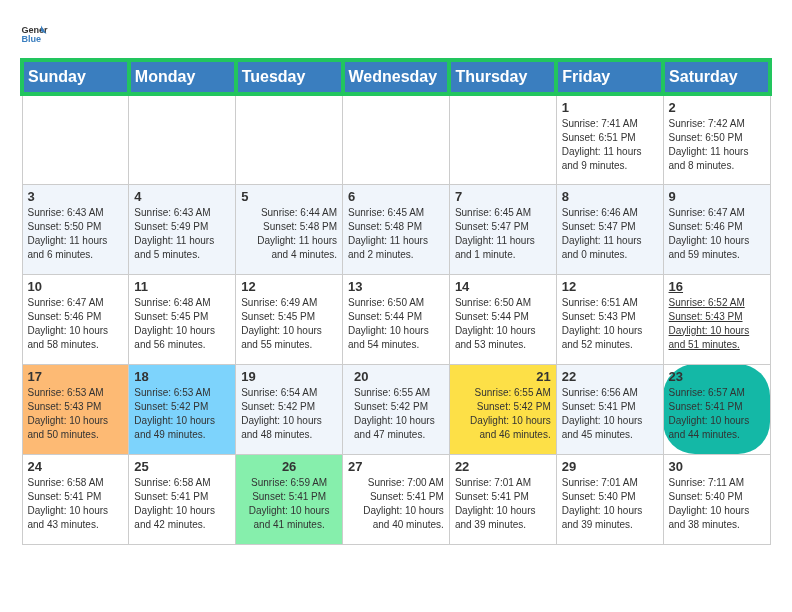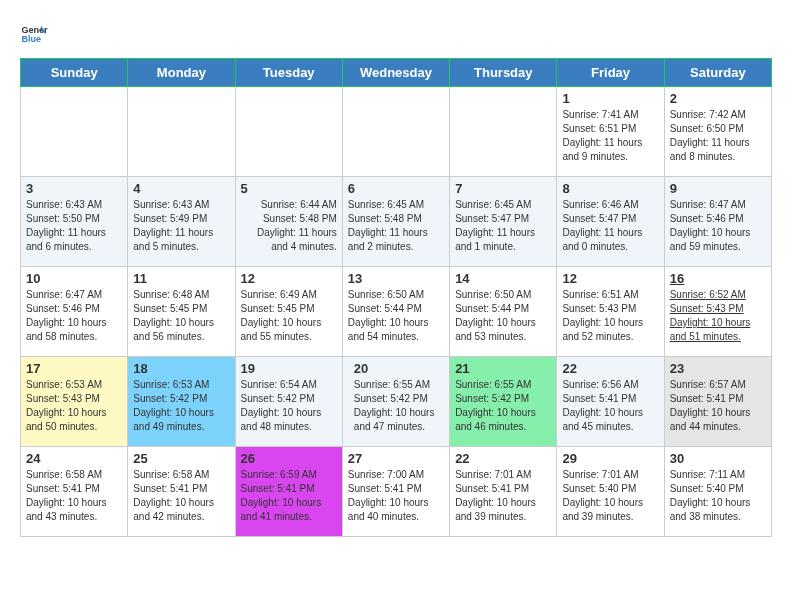--- a/index.html
+++ b/index.html
@@ -38,25 +38,25 @@
       color: #555;
     }
     table {
       width: 100%;
       border-collapse: collapse;
       table-layout: fixed;
     }
     thead th {
       background-color: #3a7ebf;
       color: #fff;
-      font-size: 13px;
+      font-size: 16px;
       font-weight: bold;
       padding: 6px 4px;
-      text-align: center;
-      border: 1px solid #22c55e;
+      text-align: left;
+      border: 4px solid #22c55e;
     }
     td {
       vertical-align: top;
       border: 1px solid #ccc;
       padding: 4px 5px;
       font-size: 10.5px;
       color: #333;
       height: 90px;
     }
     .day-num {
@@ -211,21 +211,21 @@
 Daylight: 10 hours and 52 minutes.</div>
         </td>
         <td style="background-color: rgb(255, 255, 255); text-decoration: underline;">
           <span class="day-num">16</span>
           <div class="day-info" style="white-space: pre-line;">Sunrise: 6:52 AM
 Sunset: 5:43 PM
 Daylight: 10 hours and 51 minutes.</div>
         </td>
       </tr>
       <tr>
-        <td style="background-color: #fef9c3;">
+        <td style="background-color: #fdba74;">
           <span class="day-num">17</span>
           <div class="day-info" style="white-space: pre-line;">Sunrise: 6:53 AM
 Sunset: 5:43 PM
 Daylight: 10 hours and 50 minutes.</div>
         </td>
         <td style="background-color: #7dd3fc;">
           <span class="day-num">18</span>
           <div class="day-info" style="white-space: pre-line;">Sunrise: 6:53 AM
 Sunset: 5:42 PM
 Daylight: 10 hours and 49 minutes.</div>
@@ -235,61 +235,61 @@
           <div class="day-info" style="white-space: pre-line;">Sunrise: 6:54 AM
 Sunset: 5:42 PM
 Daylight: 10 hours and 48 minutes.</div>
         </td>
         <td style="background-color: rgb(240, 245, 251); padding-left: 11px;">
           <span class="day-num">20</span>
           <div class="day-info" style="white-space: pre-line;">Sunrise: 6:55 AM
 Sunset: 5:42 PM
 Daylight: 10 hours and 47 minutes.</div>
         </td>
-        <td style="background-color: #86efac;">
+        <td style="background-color: #fde047; text-align: right;">
           <span class="day-num">21</span>
           <div class="day-info" style="white-space: pre-line;">Sunrise: 6:55 AM
 Sunset: 5:42 PM
 Daylight: 10 hours and 46 minutes.</div>
         </td>
         <td style="background-color: rgb(240, 245, 251);">
           <span class="day-num">22</span>
           <div class="day-info" style="white-space: pre-line;">Sunrise: 6:56 AM
 Sunset: 5:41 PM
 Daylight: 10 hours and 45 minutes.</div>
         </td>
-        <td style="background-color: #e5e5e5;">
+        <td style="background-color: #14b8a6; border-radius: 32px;">
           <span class="day-num">23</span>
           <div class="day-info" style="white-space: pre-line;">Sunrise: 6:57 AM
 Sunset: 5:41 PM
 Daylight: 10 hours and 44 minutes.</div>
         </td>
       </tr>
       <tr>
         <td style="background-color: rgb(255, 255, 255);">
           <span class="day-num">24</span>
           <div class="day-info" style="white-space: pre-line;">Sunrise: 6:58 AM
 Sunset: 5:41 PM
 Daylight: 10 hours and 43 minutes.</div>
         </td>
         <td style="background-color: rgb(255, 255, 255);">
           <span class="day-num">25</span>
           <div class="day-info" style="white-space: pre-line;">Sunrise: 6:58 AM
 Sunset: 5:41 PM
 Daylight: 10 hours and 42 minutes.</div>
         </td>
-        <td style="background-color: #d946ef;">
+        <td style="background-color: #86efac; text-align: center;">
           <span class="day-num">26</span>
           <div class="day-info" style="white-space: pre-line;">Sunrise: 6:59 AM
 Sunset: 5:41 PM
 Daylight: 10 hours and 41 minutes.</div>
         </td>
         <td style="background-color: rgb(255, 255, 255); margin-left: 20px;">
           <span class="day-num">27</span>
-          <div class="day-info" style="white-space: pre-line;">Sunrise: 7:00 AM
+          <div class="day-info" style="white-space: pre-line; text-align: right;">Sunrise: 7:00 AM
 Sunset: 5:41 PM
 Daylight: 10 hours and 40 minutes.</div>
         </td>
         <td style="background-color: rgb(255, 255, 255);">
           <span class="day-num">22</span>
           <div class="day-info" style="white-space: pre-line;">Sunrise: 7:01 AM
 Sunset: 5:41 PM
 Daylight: 10 hours and 39 minutes.</div>
         </td>
         <td style="background-color: rgb(255, 255, 255);">

